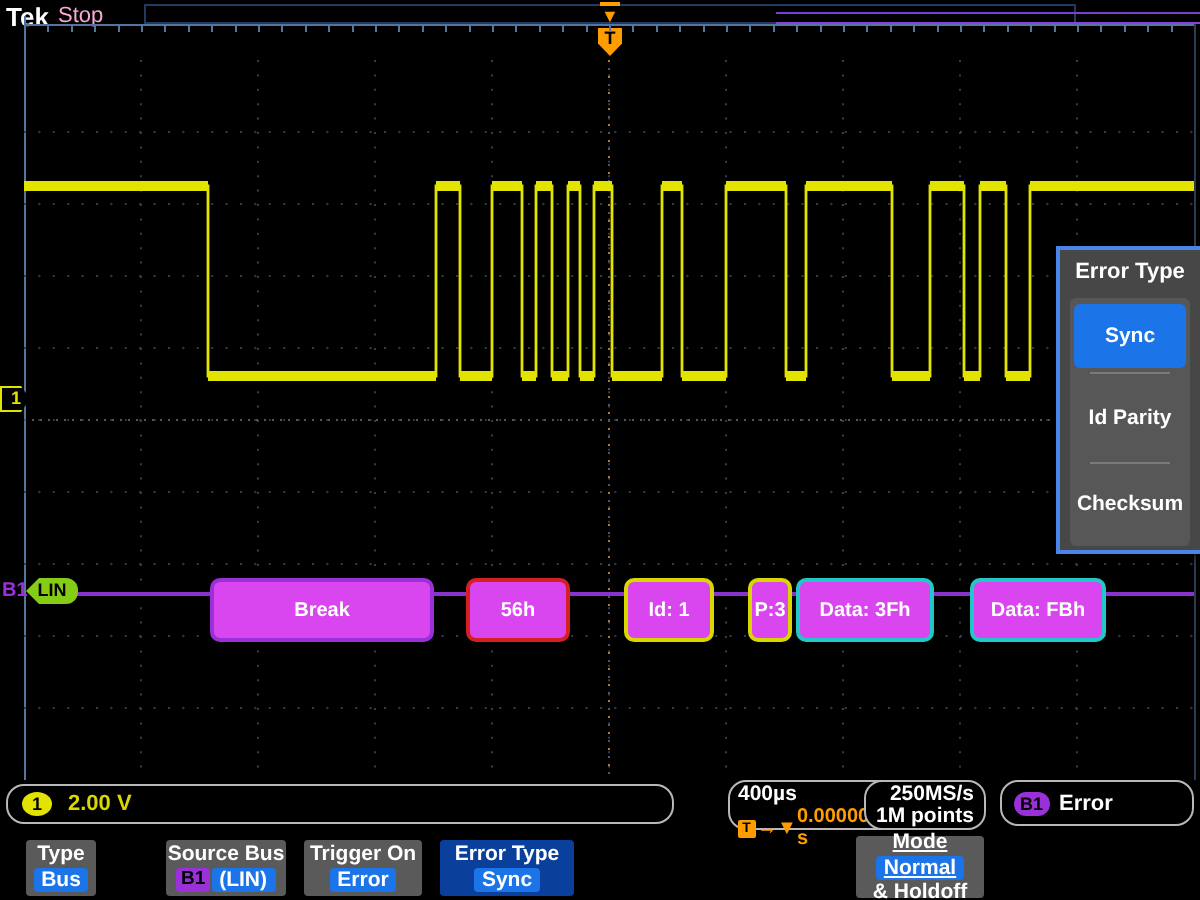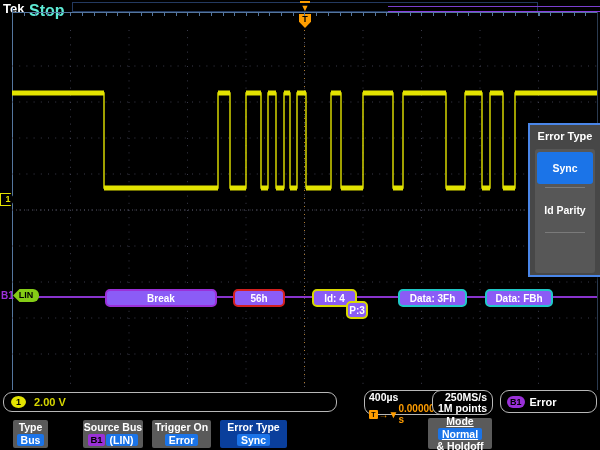--- a/index.html
+++ b/index.html
@@ -2,21 +2,21 @@
 <html><head>
 <meta charset="utf-8">
 <style>
   html,body{margin:0;padding:0;background:#000;}
   *{box-sizing:border-box;}
   .screen{position:relative;width:600px;height:450px;background:#000;overflow:hidden;
     font-family:"Liberation Sans","DejaVu Sans",sans-serif;color:#fff;}
 
   
   .logo{position:absolute;left:3px;top:1px;font-size:13px;font-weight:bold;color:#fff;letter-spacing:0;}
-  .acq-status{position:absolute;left:29px;top:2px;font-size:16px;font-weight:bold;color:#5eead4;}
+  .acq-status{position:absolute;left:29px;top:2px;font-size:11px;font-weight:normal;color:#f9a8d4;}
 
   
   .record-bar{position:absolute;left:72px;top:2px;width:466px;height:10px;border:1px solid #23395f;}
   .record-line-a{position:absolute;left:315px;top:3px;width:222px;height:1px;background:#7a3fd0;}
   .record-line-b{position:absolute;left:315px;top:8px;width:222px;height:1px;background:#8a3fe0;}
   .expand-marker{position:absolute;left:300px;top:1px;width:10px;height:11px;color:#ff9d00;
     font-size:9px;line-height:10px;text-align:center;border-top:2px solid #ff9d00;}
   .trig-flag{position:absolute;left:299px;top:14px;width:12px;height:14px;background:#ff9d00;
     clip-path:polygon(0 0,100% 0,100% 55%,50% 100%,0 55%);color:#000;font-size:9px;font-weight:bold;
     text-align:center;line-height:11px;}
@@ -33,21 +33,21 @@
   .ch1-marker{position:absolute;left:0;top:193px;width:15px;height:13px;color:#e3e300;
     border:1px solid #e3e300;border-right:none;font-size:9px;font-weight:bold;line-height:11px;
     text-align:center;background:#000;clip-path:polygon(0 0,70% 0,100% 50%,70% 100%,0 100%);}
 
   
   .bus-line{position:absolute;left:36px;top:296px;width:561px;height:2px;background:#8833cc;}
   .bus-ch-label{position:absolute;left:1px;top:290px;font-size:10px;font-weight:bold;color:#9a30d8;}
   .bus-type-flag{position:absolute;left:13px;top:289px;width:26px;height:13px;background:#84cc16;
     color:#000;font-size:9px;font-weight:bold;text-align:center;line-height:13px;
     clip-path:polygon(25% 0,100% 0,100% 100%,25% 100%,0 50%);border-radius:0 6px 6px 0;}
-  .packet{position:absolute;top:289px;height:18px;background:#8b5cf6;border-radius:5px;
+  .packet{position:absolute;top:289px;height:32px;background:#d946ef;border-radius:5px;
     display:flex;align-items:center;justify-content:center;font-size:10px;font-weight:bold;color:#fff;}
 
   
   .side-panel{position:absolute;left:528px;top:123px;width:72px;height:154px;background:#474747;
     border:2px solid #4a86e8;border-right:none;box-shadow:-2px 2px 3px #000;}
   .side-panel .panel-title{height:22px;display:flex;align-items:center;justify-content:center;
     font-size:11px;font-weight:bold;color:#fff;}
   .panel-list{position:absolute;left:5px;top:24px;width:60px;height:124px;background:#575757;
     border-radius:3px;display:flex;flex-direction:column;}
   .panel-item{display:flex;align-items:center;justify-content:center;font-size:10.5px;font-weight:bold;
@@ -162,35 +162,36 @@
   </svg>
 
   <div class="ch1-marker">1</div>
 
   <div class="bus-line"></div>
   <div class="bus-ch-label">B1</div>
   <div class="bus-type-flag">LIN</div>
   <div id="packets">
       <div class="packet" style="left: 105px; width: 112px; border: 2px solid rgb(154, 48, 216);">Break</div>
       <div class="packet" style="left: 233px; width: 52px; border: 2px solid rgb(212, 32, 32);">56h</div>
-      <div class="packet" style="left: 312px; width: 45px; border: 2px solid rgb(216, 216, 0);">Id: 4</div>
-      <div class="packet" style="left: 346px; width: 22px; border: 2px solid rgb(216, 216, 0); margin-top: 12px;">P:3</div>
+      <div class="packet" style="left: 312px; width: 45px; border: 2px solid rgb(216, 216, 0);">Id: 1</div>
+      <div class="packet" style="left: 374px; width: 22px; border: 2px solid rgb(216, 216, 0);">P:3</div>
       <div class="packet" style="left: 398px; width: 69px; border: 2px solid rgb(32, 200, 200);">Data: 3Fh</div>
       <div class="packet" style="left: 485px; width: 68px; border: 2px solid rgb(32, 200, 200);">Data: FBh</div>
     </div>
 
   <div class="side-panel">
     <div class="panel-title">Error Type</div>
     <div class="panel-list" id="panel-list">
         <div class="panel-item" style="height: 38px;">
           <div class="sel">Sync</div>
         </div>
         <div class="panel-divider"></div>
         <div class="panel-item" style="height: 44px;">Id Parity</div>
         <div class="panel-divider"></div>
+        <div class="panel-item" style="height: 42px;">Checksum</div>
       </div>
   </div>
 
   <div class="readout ro-ch">
     <span class="ch-badge">1</span>
     <span class="scale">2.00 V</span>
   </div>
   <div class="readout ro-hor">
     <div class="tb">400µs</div>
     <div class="delay">

